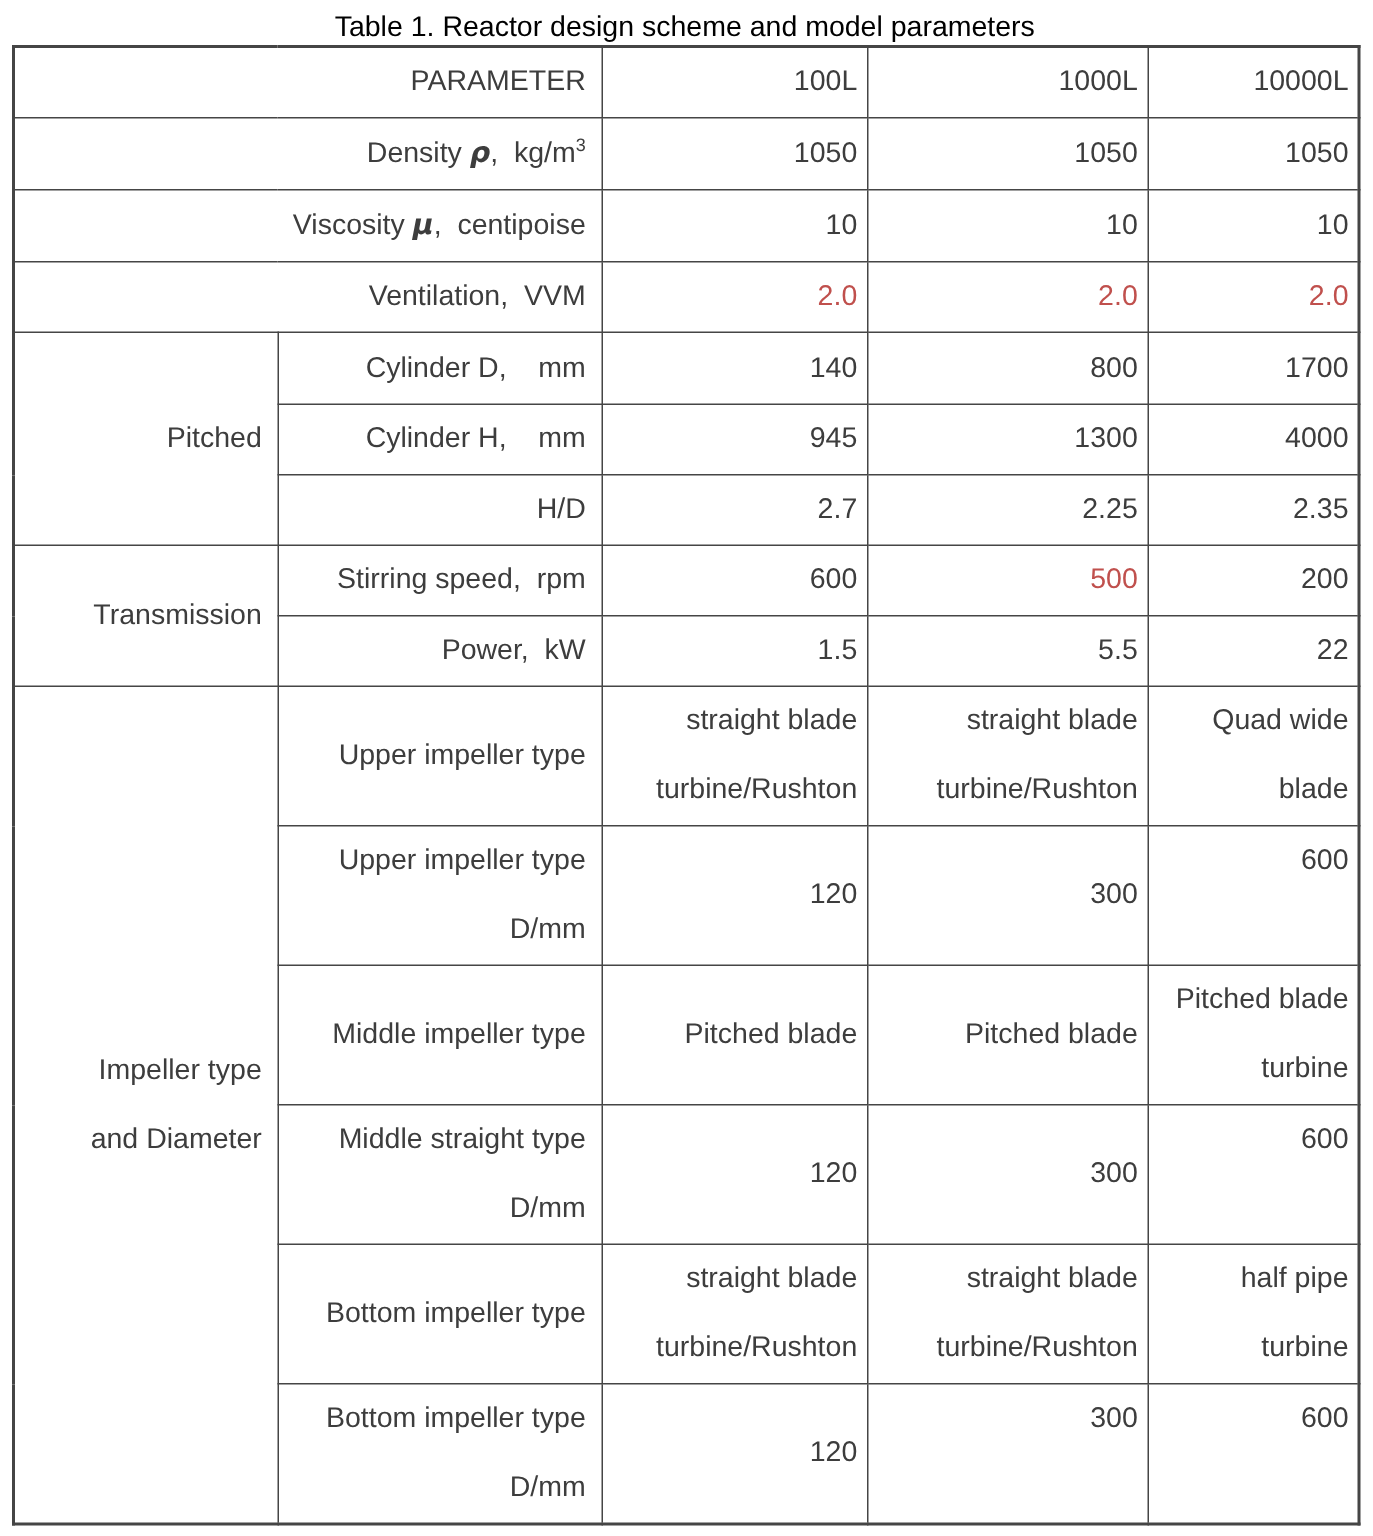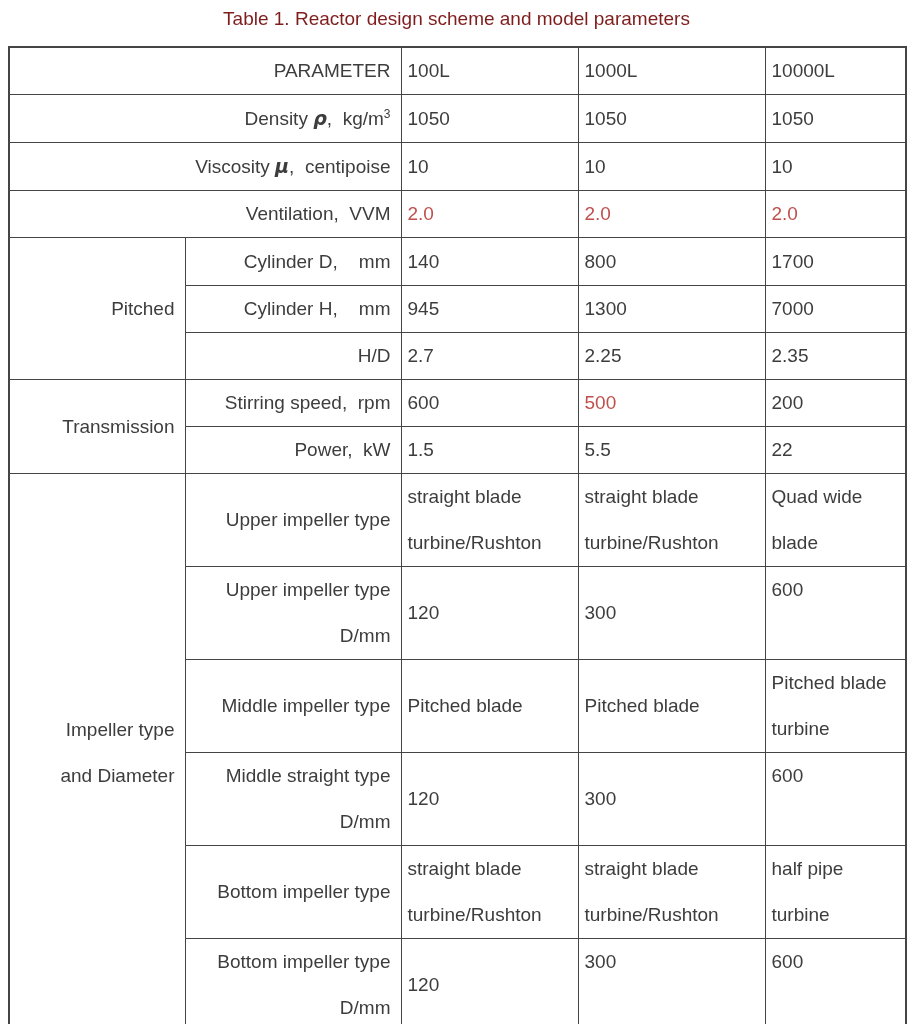--- a/index.html
+++ b/index.html
@@ -4,36 +4,36 @@
 <style>
   :root { --red:#c0504d; --ink:#3d3d3d; --line:#454545; }
   * { box-sizing: border-box; margin: 0; padding: 0; }
   html,body { background:#ffffff; }
   .page {
     width:915px; height:1024px; background:#fff; overflow:hidden;
     font-family:"Liberation Sans","DejaVu Sans",sans-serif;
     color:var(--ink); position:relative;
   }
   .title {
-    width:897px; margin:0 0 16px 8px; padding-top:8px; height:30px;
-    text-align:center; font-size:19px; color:#7f1d1d;
+    width:897px; margin:0 0 0 8px; padding-top:8px; height:30px;
+    text-align:center; font-size:19px; color:#000000;
   }
   table.params {
     border-collapse:collapse; table-layout:fixed;
     width:897px; margin-left:8px;
   }
   table.params td {
     border:1px solid var(--line);
     font-size:19px; line-height:46px;
     vertical-align:middle; white-space:pre-wrap;
     overflow:hidden;
   }
   table.params { border:2px solid var(--line); }
   .lbl { text-align:right; padding:0 10px; }
-  .val { text-align:left; padding:0 6px; }
+  .val { text-align:right; padding:0 6px; }
   .vhigh { padding-bottom:46px; }   
   .red { color:var(--red);margin-left:26px; }
   .sym { font-weight:bold; font-style:italic; font-family:"DejaVu Sans",sans-serif; }
   sup.cube { font-size:12px; line-height:0; vertical-align:super; }
   
   .rh-a { height:45px; } .rh-b { height:47px; } .rh-c { height:44px; }
   .rh-d { height:48px; } .rh-e { height:46px; } .rh-2 { height:93px; }
   
   col.c-group { width:176px; } col.c-sub { width:216px; }
   col.c-100 { width:177px; } col.c-1000 { width:187px; } col.c-10000 { width:141px; }
@@ -86,21 +86,21 @@
       <td rowspan="3" class="lbl">Pitched</td>
       <td class="lbl">Cylinder D,    mm</td>
       <td class="val">140</td>
       <td class="val">800</td>
       <td class="val">1700</td>
     </tr>
     <tr class="rh-b">
       <td class="lbl">Cylinder H,    mm</td>
       <td class="val">945</td>
       <td class="val">1300</td>
-      <td class="val">7000</td>
+      <td class="val">4000</td>
     </tr>
     <tr class="rh-b">
       <td class="lbl">H/D</td>
       <td class="val">2.7</td>
       <td class="val">2.25</td>
       <td class="val">2.35</td>
     </tr>
 
     <tr class="rh-e">
       <td rowspan="2" class="lbl">Transmission</td>

